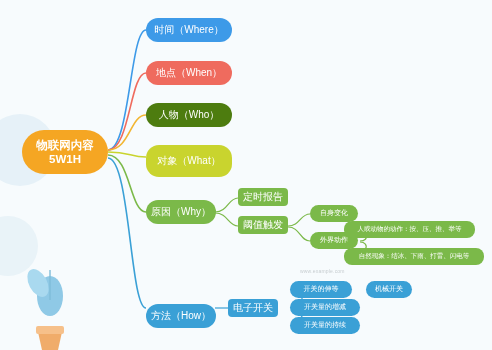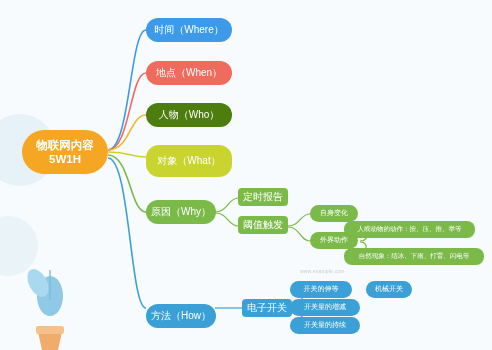--- a/index.html
+++ b/index.html
@@ -124,21 +124,21 @@
   <div class="node lvl2" style="left:238px; top:216px; width:50px; height:18px; background:#7bb949;">阈值触发</div>
 
   <div class="node lvl3" style="left:310px; top:205px; width:48px; height:17px; background:#7bb949;">自身变化</div>
 
   <div class="node lvl3" style="left:310px; top:232px; width:48px; height:17px; background:#7bb949;">外界动作</div>
 
   <div class="node lvl4" style="left:344px; top:221px; width:131px; height:17px; background:#7bb949;">人或动物的动作：按、压、推、举等</div>
 
   <div class="node lvl4" style="left:344px; top:248px; width:140px; height:17px; background:#7bb949;">自然现象：结冰、下雨、打雷、闪电等</div>
 
-  <div class="node lvl2" style="left:242px; top:299px; width:50px; height:18px; background:#3aa0d6;">电子开关</div>
+  <div class="node lvl2" style="left:228px; top:299px; width:50px; height:18px; background:#3aa0d6;">电子开关</div>
 
   <div class="node lvl3" style="left:290px; top:281px; width:62px; height:17px; background:#3aa0d6;">开关的伸等</div>
 
   <div class="node lvl3" style="left:290px; top:299px; width:70px; height:17px; background:#3aa0d6;">开关量的增减</div>
 
   <div class="node lvl3" style="left:290px; top:317px; width:70px; height:17px; background:#3aa0d6;">开关量的持续</div>
 
   <div class="node lvl3" style="left:366px; top:281px; width:46px; height:17px; background:#3aa0d6;">机械开关</div>
 
   <div class="watermark" style="left:300px; top:268px;">www.example.com</div>

